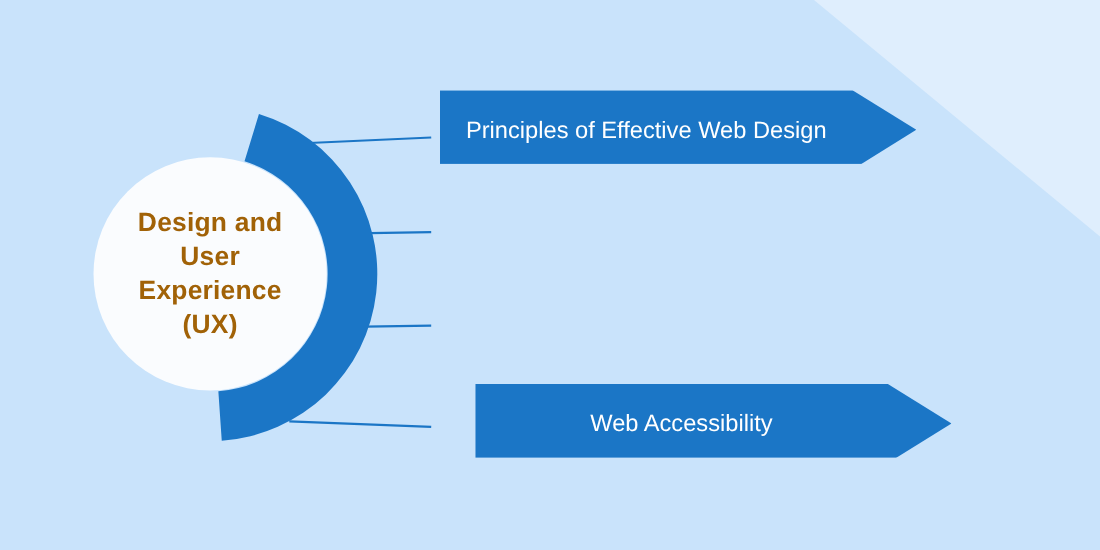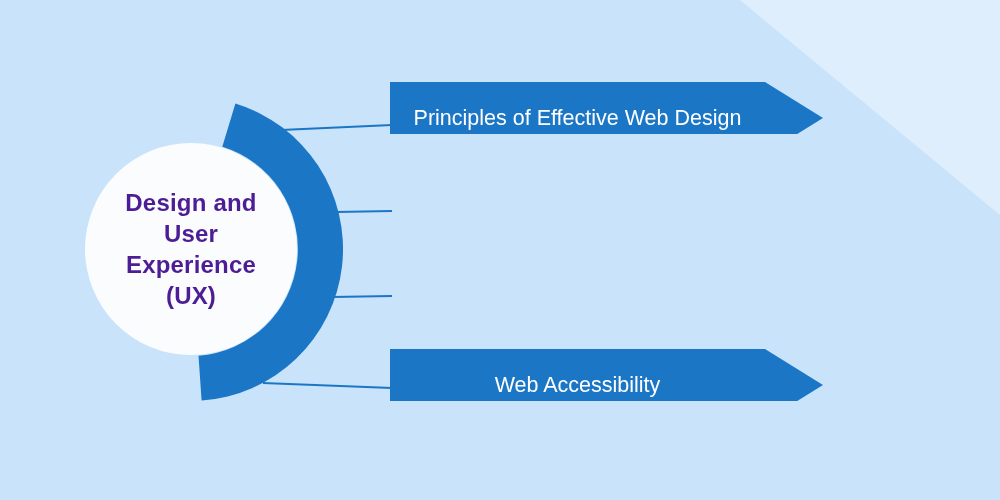--- a/index.html
+++ b/index.html
@@ -23,36 +23,36 @@
   }
   .hub-label {
     position: absolute;
     left: 91px;
     top: 187px;
     width: 200px;
     text-align: center;
     font-size: 24px;
     line-height: 31px;
     font-weight: 700;
-    color: #4c1d95;
+    color: #a16207;
     white-space: pre-line;
     letter-spacing: 0.2px;
   }
   .arrow {
     position: absolute;
-    left: 390px;
+    left: 400px;
     width: 433px;
-    height: 52px;
+    height: 67px;
     background: #1B76C6;
     clip-path: polygon(0 0, 375px 0, 433px 36px, 375px 72px, 0 72px);
   }
   .arrow-1 { top: 82px; }
   .arrow-2 { top: 172px; }
   .arrow-3 { top: 259px; }
-  .arrow-4 { top: 349px; }
+  .arrow-4 { top: 349px; margin-left: 32px; }
   .arrow-label {
     position: absolute;
     left: 22px;
     top: 0;
     width: 331px;
     height: 72px;
     display: flex;
     align-items: center;
     justify-content: center;
     text-align: center;

